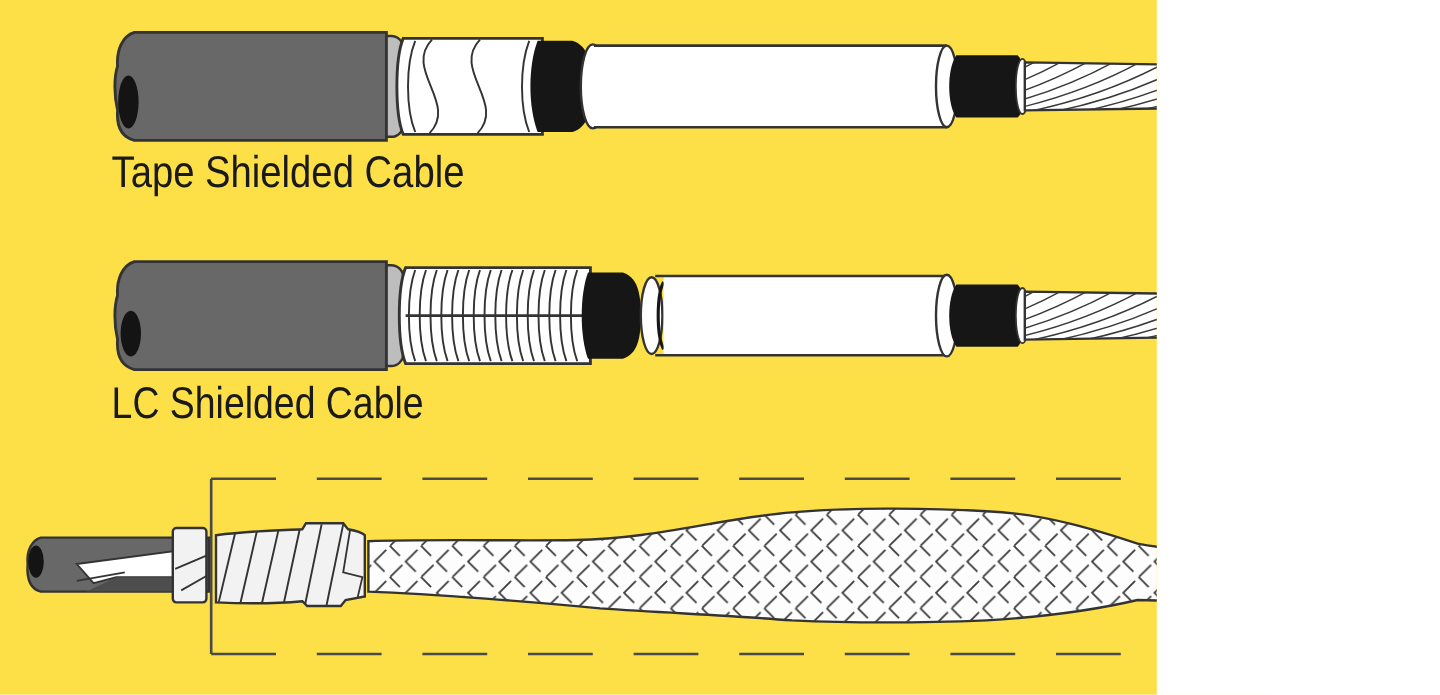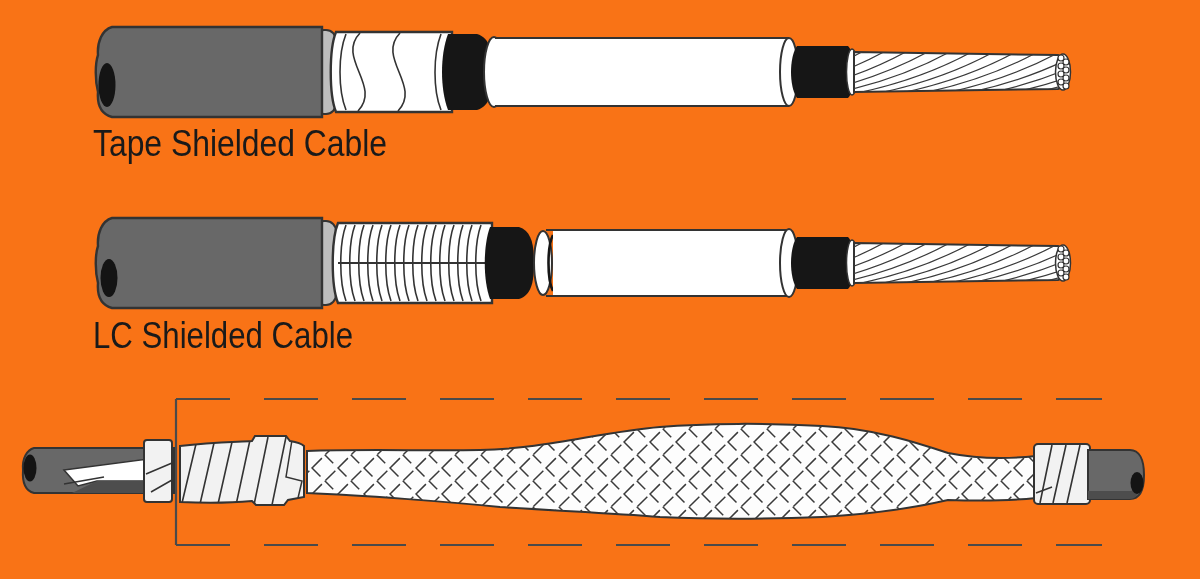--- a/index.html
+++ b/index.html
@@ -1,16 +1,16 @@
 <!DOCTYPE html>
 <html><head>
 <meta charset="utf-8">
 <style>
   html,body{margin:0;padding:0;background:#ffffff;}
-  .canvas{position:relative;width:1200px;height:579px;background:#f97316;overflow:hidden;}
+  .canvas{position:relative;width:964px;height:579px;background:#fde047;overflow:hidden;}
   svg{display:block;}
   
   .jacket{stroke:#333333;stroke-width:2.4;}
   .jacket2{stroke:#333333;stroke-width:2;}
   .cutring{fill:#bdbdbd;stroke:#333333;stroke-width:2;}
   .endblack{fill:#141414;}
   .cyl{fill:#ffffff;stroke:#333333;stroke-width:2.4;}
   .ink{fill:#161616;stroke:none;}
   .face{fill:#ffffff;stroke:#333333;stroke-width:2;}
   .face2{fill:#ffffff;stroke:#333333;stroke-width:1.5;}

